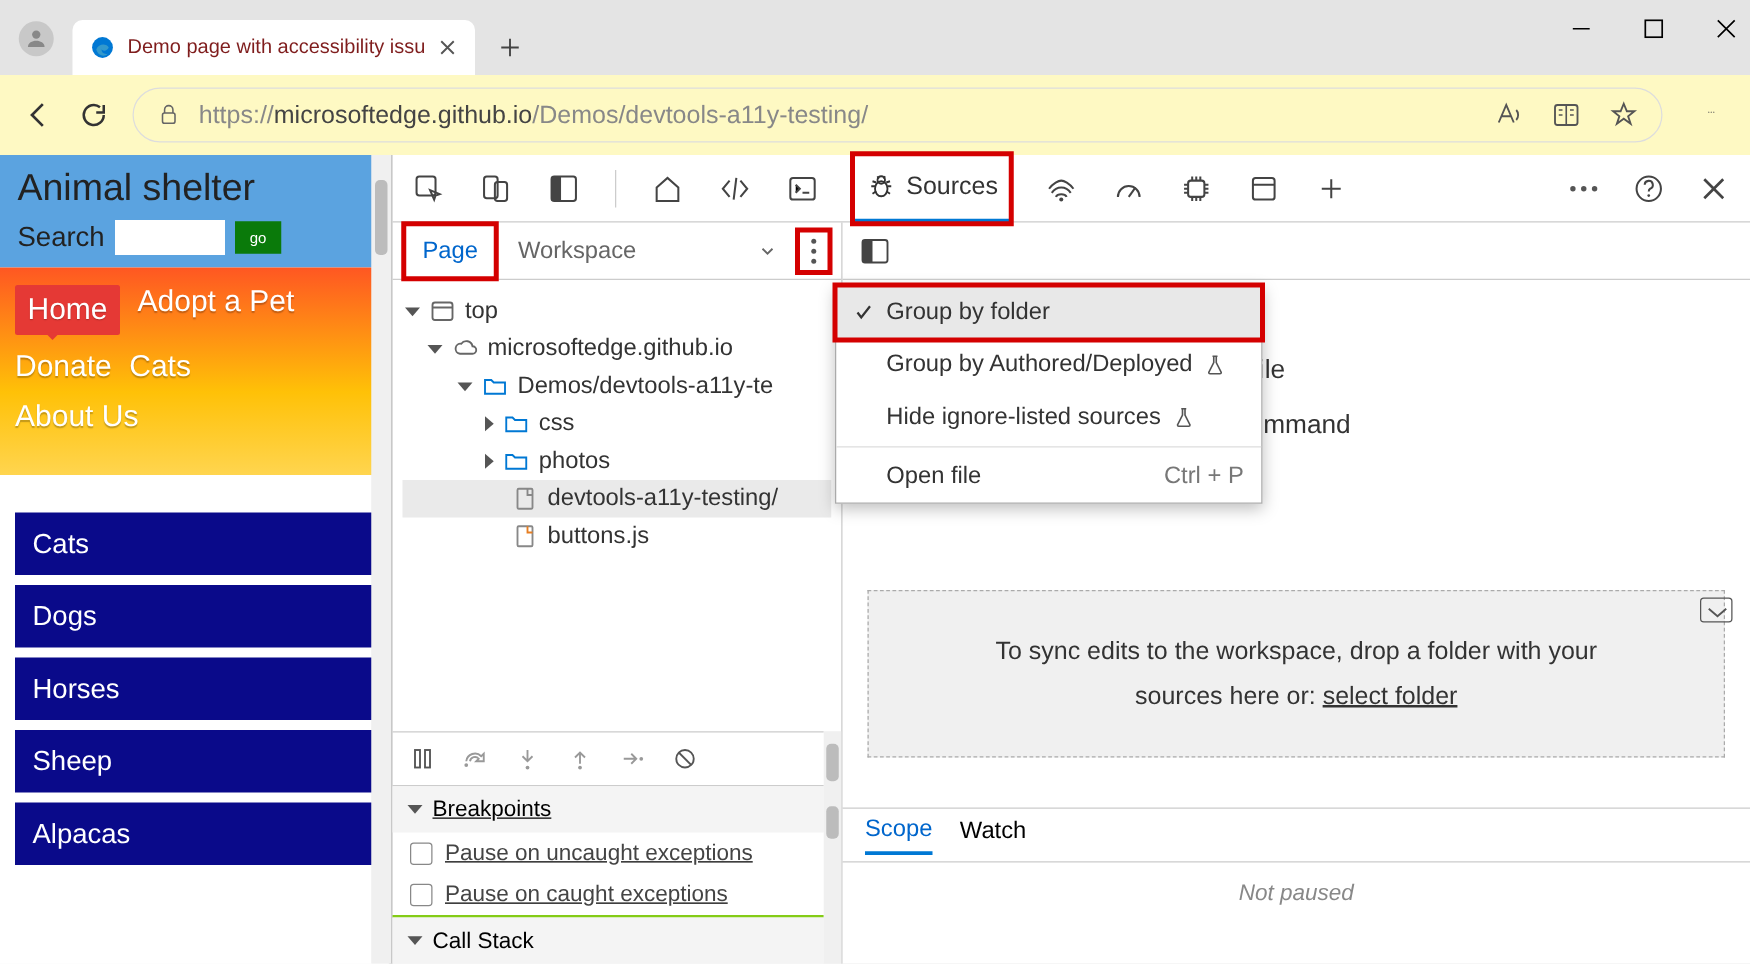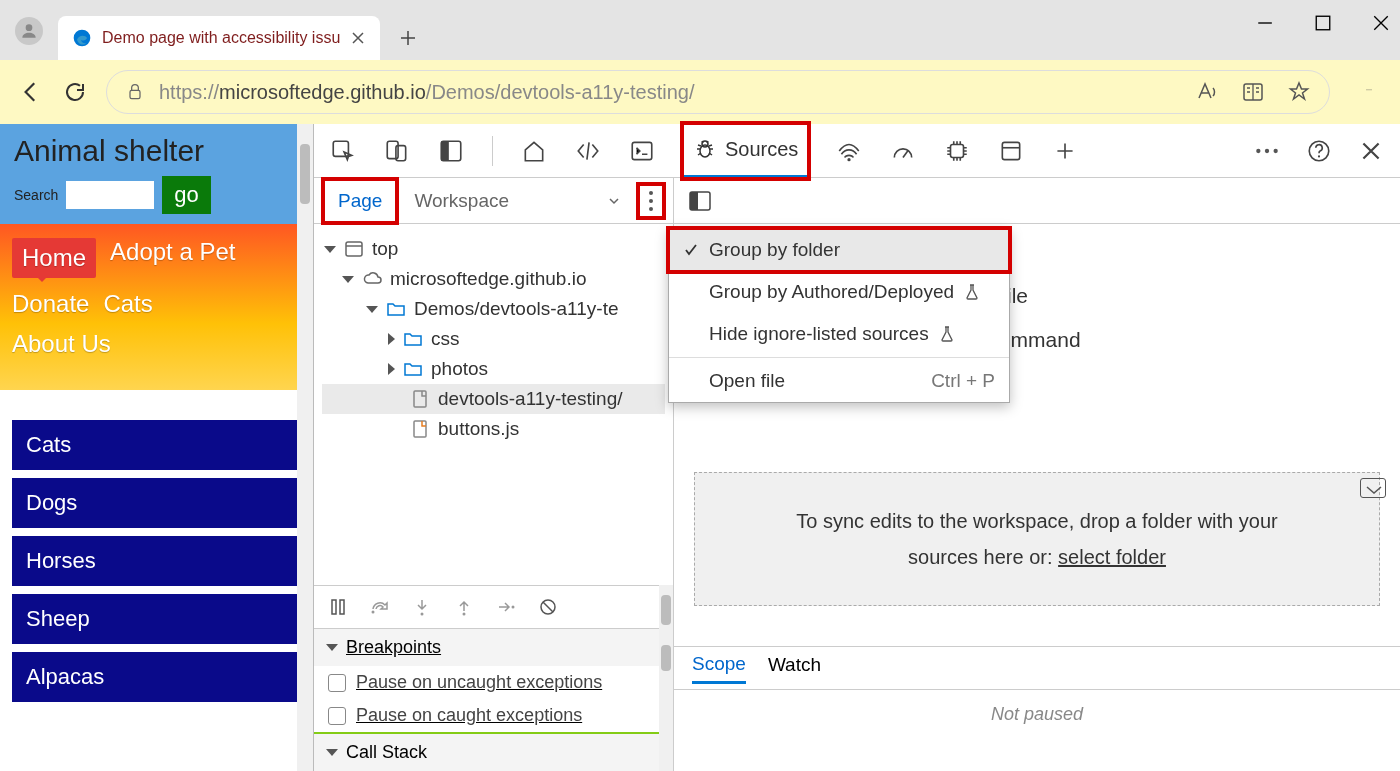--- a/index.html
+++ b/index.html
@@ -24,23 +24,23 @@
 .addr-right { display: flex; align-items: center; gap: 22px; margin-left: auto; }
 
 
 .main { display: flex; height: calc(771px - 124px); background: #fff; }
 
 
 .page-panel { width: 312px; background: #fff; border-right: 1px solid #ccc; display:flex; flex-direction:column; position: relative; }
 .site-header { background: #5ba3e0; padding: 10px 14px; }
 .site-title { font-size: 30px; color: #222; margin-bottom: 8px; }
 .search-row { display: flex; align-items: center; gap: 8px; }
-.search-label { font-size: 14px; color: #222; }
+.search-label { font-size: 22px; color: #222; }
 .search-input { width: 88px; height: 28px; border: none; background: #fff; }
-.go-btn { background: #0a7a0a; color: #fff; border: none; padding: 6px 12px; font-size: 22px; }
+.go-btn { background: #0a7a0a; color: #fff; border: none; padding: 6px 12px; font-size: 12px; }
 
 .nav-area { background: linear-gradient(to bottom, #ff5722, #ffc107 60%, #ffd54f); padding: 14px 12px 20px; }
 .nav-row { display: flex; gap: 14px; margin-bottom: 12px; }
 .nav-link { color: #fff; font-size: 24px; text-shadow: 0 1px 1px rgba(0,0,0,.25); }
 .nav-home { background: #e53935; padding: 6px 10px; border-radius: 2px; position:relative; }
 .nav-home::after { content:""; position:absolute; bottom:-10px; left:24px; border:6px solid transparent; border-top-color:#e53935; }
 
 .cat-list { padding: 30px 12px; display: flex; flex-direction: column; gap: 8px; background:#fff; flex:1; }
 .cat-item { background: #0a0a8a; color: #fff; padding: 12px 14px; font-size: 22px; }
 

